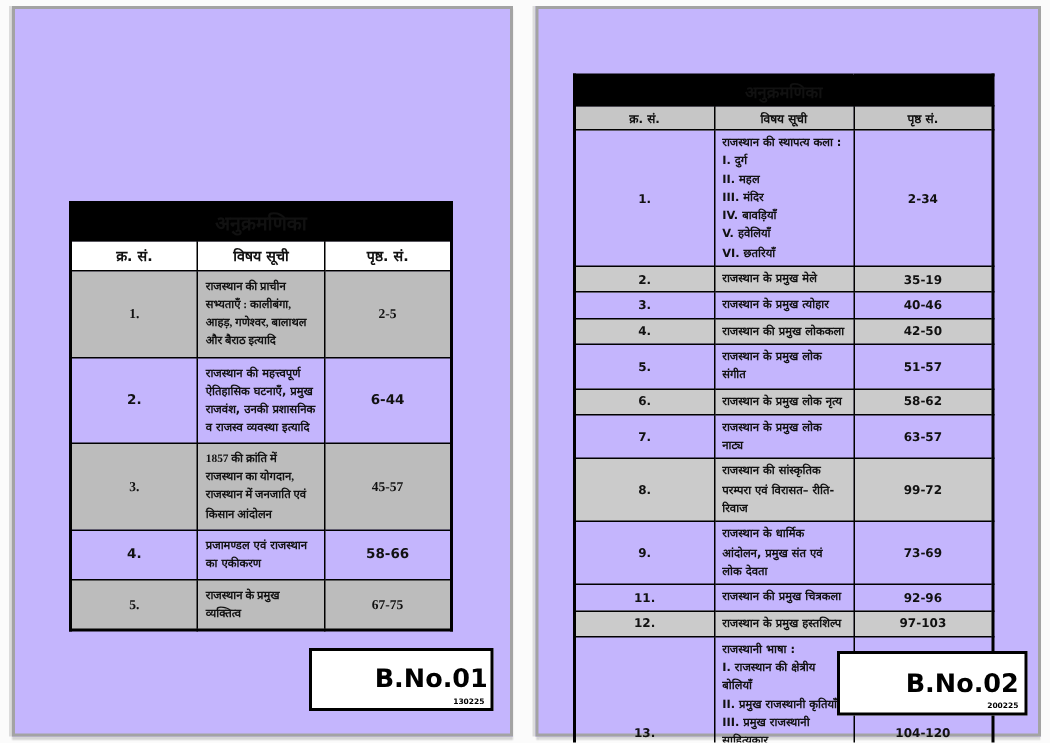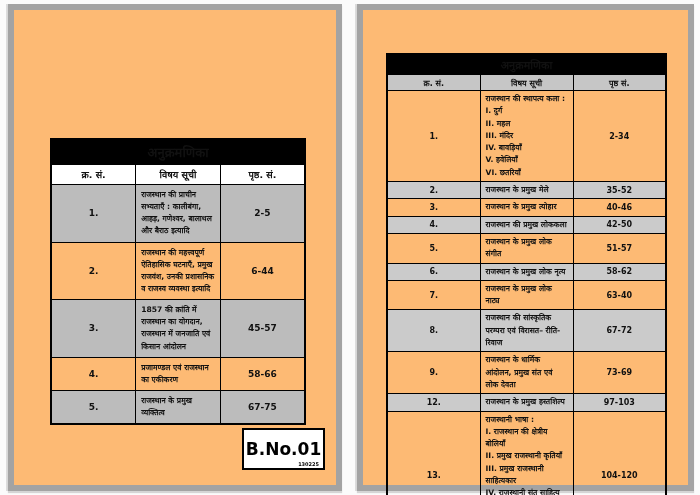--- a/index.html
+++ b/index.html
@@ -4,21 +4,21 @@
 <style>
   html,body{margin:0;padding:0;}
   body{
     width:700px;height:495px;position:relative;
     background:var(--canvas_bg,#fbfbfb);
     font-family:"DejaVu Sans",sans-serif;
     overflow:hidden;
   }
   .page{
     position:absolute;top:4px;height:487px;
-    background:#fdba74;border:6px solid #a3a3a3;
+    background:#c4b5fd;border:2px solid #a3a3a3;
     box-sizing:border-box;
     box-shadow:-2px 0 0 rgba(0,0,0,0.12), 0 2px 1px rgba(0,0,0,0.15);
   }
   .page1{left:8px;width:334px;}
   .page2{left:357px;width:337px;}
 
   table.toc{
     position:absolute;border-collapse:collapse;table-layout:fixed;
     border:2px solid #000;
   }
@@ -44,27 +44,27 @@
   td.subj{text-align:left;vertical-align:middle;white-space:pre-line;}
 
   .page1 td.sn{width:42px;font-size:9px;}
   .page1 td.subj{width:164px;font-size:7.6px;line-height:1.6;padding:4px 5px;}
   .page1 td.pg{width:50px;font-size:9px;margin-top:28px;}
 
   .page2 td.sn{width:29px;font-size:8px;}
   .page2 td.subj{width:209px;font-size:7.6px;line-height:1.62;padding:2px 5px;}
   .page2 td.pg{width:43px;font-size:8px;}
 
-  .page1 tr.shaded td{background:var(--shade1,#bcbcbc);}
+  .page1 tr.shaded td{background:var(--shade1,#bcbcbc);font-family:Liberation Serif, serif;}
   .page2 tr.shaded td{background:var(--shade2,#cbcbcb);}
 
   .bno{
     position:absolute;border:2.5px solid #000;background:#fff;
     display:flex;align-items:center;justify-content:center;
-    font-weight:700;color:#000;
+    font-weight:700;color:#000;padding-left:40px;
   }
   .page1 .bno{right:11px;bottom:15px;width:79px;height:38px;font-size:17px;}
   .page2 .bno{right:7px;bottom:12px;width:83px;height:39px;font-size:17px;}
   .bno .stamp{
     position:absolute;right:4px;bottom:1px;
     font-size:5px;letter-spacing:0;font-weight:700;color:#000;
   }
 </style>
 </head>
 <body>
@@ -135,21 +135,21 @@
 II. महल
 III. मंदिर
 IV. बावड़ियाँ
 V. हवेलियाँ
 VI. छतरियाँ</td>
     <td class="pg">2-34</td>
   </tr>
         <tr class="shaded">
     <td class="sn">2.</td>
     <td class="subj">राजस्थान के प्रमुख मेले</td>
-    <td class="pg">35-52</td>
+    <td class="pg">35-19</td>
   </tr>
         <tr>
     <td class="sn">3.</td>
     <td class="subj">राजस्थान के प्रमुख त्योहार</td>
     <td class="pg">40-46</td>
   </tr>
         <tr class="shaded">
     <td class="sn">4.</td>
     <td class="subj">राजस्थान की प्रमुख लोककला</td>
     <td class="pg">42-50</td>
@@ -160,42 +160,51 @@
     <td class="pg">51-57</td>
   </tr>
         <tr class="shaded">
     <td class="sn">6.</td>
     <td class="subj">राजस्थान के प्रमुख लोक नृत्य</td>
     <td class="pg">58-62</td>
   </tr>
         <tr>
     <td class="sn">7.</td>
     <td class="subj">राजस्थान के प्रमुख लोक नाट्य</td>
-    <td class="pg">63-40</td>
+    <td class="pg">63-57</td>
   </tr>
         <tr class="shaded">
     <td class="sn">8.</td>
     <td class="subj">राजस्थान की सांस्कृतिक परम्परा एवं विरासत– रीति-रिवाज</td>
-    <td class="pg">67-72</td>
+    <td class="pg">99-72</td>
   </tr>
         <tr>
     <td class="sn">9.</td>
     <td class="subj">राजस्थान के धार्मिक आंदोलन, प्रमुख संत एवं लोक देवता</td>
     <td class="pg">73-69</td>
+  </tr>
+        <tr>
+    <td class="sn">11.</td>
+    <td class="subj">राजस्थान की प्रमुख चित्रकला</td>
+    <td class="pg">92-96</td>
   </tr>
         <tr class="shaded">
     <td class="sn">12.</td>
     <td class="subj">राजस्थान के प्रमुख हस्तशिल्प</td>
     <td class="pg">97-103</td>
   </tr>
         <tr>
     <td class="sn">13.</td>
     <td class="subj">राजस्थानी भाषा :
 I. राजस्थान की क्षेत्रीय बोलियाँ
 II. प्रमुख राजस्थानी कृतियाँ
 III. प्रमुख राजस्थानी साहित्यकार
 IV. राजस्थानी संत साहित्य एवं लोक साहित्य
 V. राजस्थानी भासा अर साहित्य</td>
     <td class="pg">104-120</td>
   </tr>
       </tbody>
   </table>
+  <div class="bno">
+    <span>B.No.02</span>
+    <span class="stamp">200225</span>
+  </div>
 </div>
 
 </body></html>

